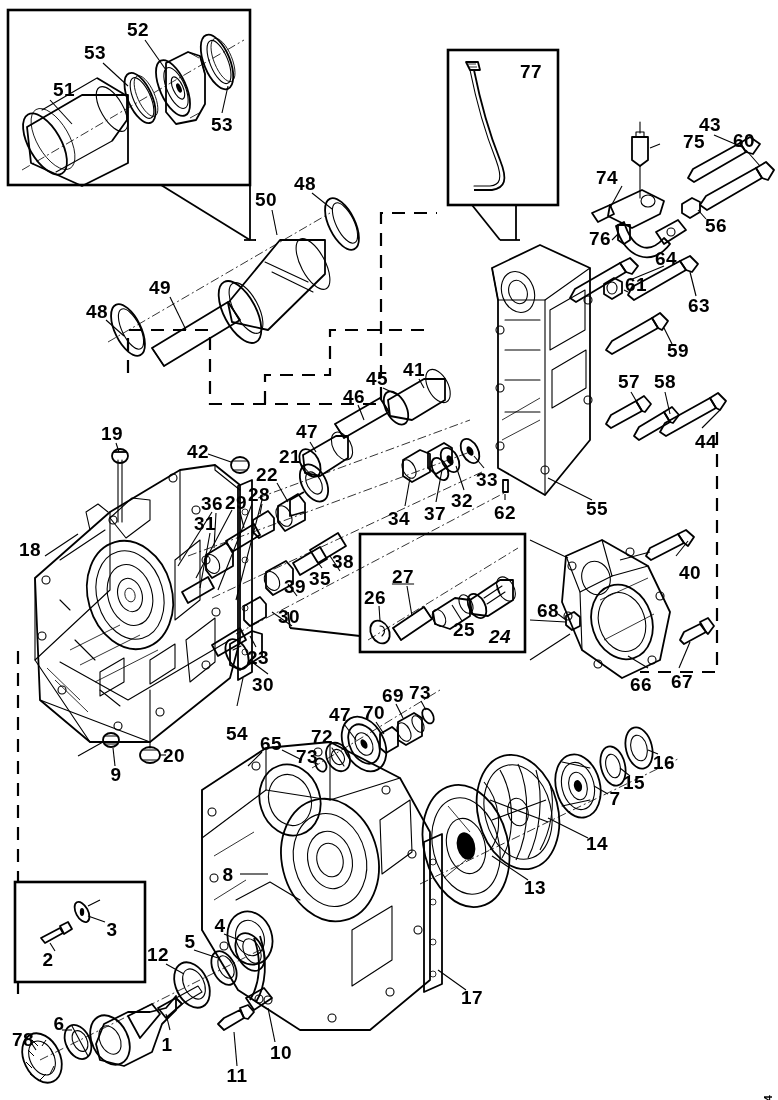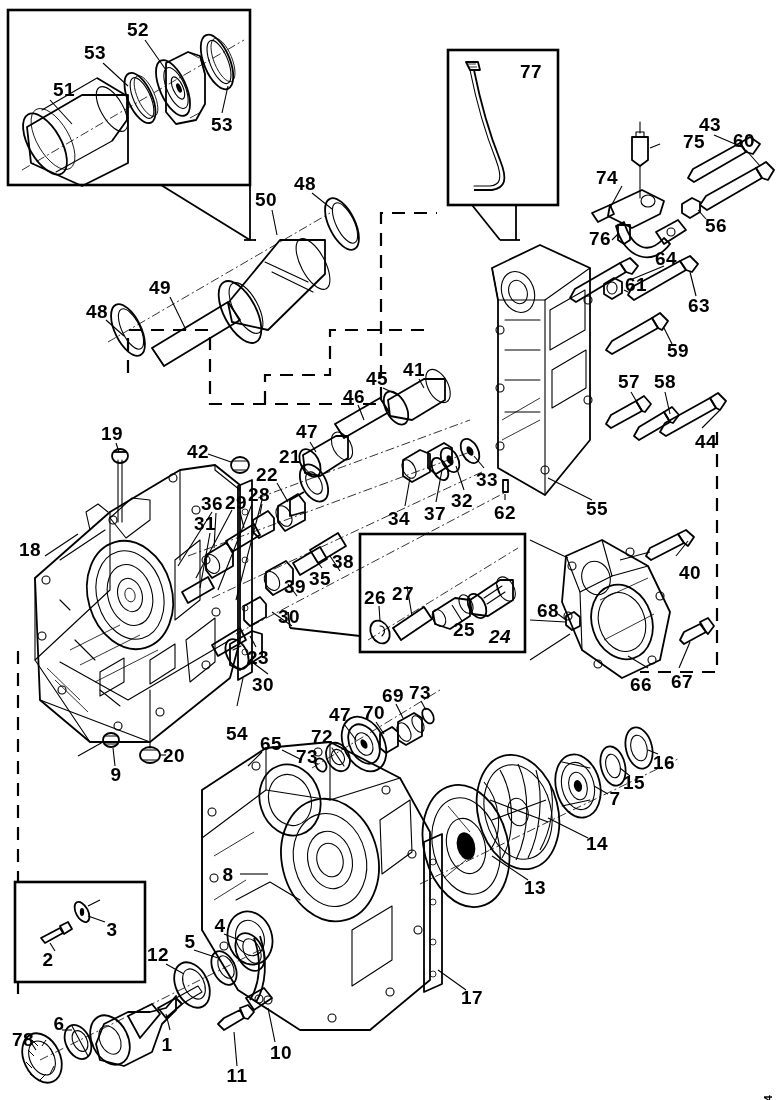--- a/index.html
+++ b/index.html
@@ -797,21 +797,21 @@
     <div class="lbl" style="left:472px;top:997px;">17</div>
     <div class="lbl" style="left:30px;top:549px;">18</div>
     <div class="lbl" style="left:112px;top:433px;">19</div>
     <div class="lbl" style="left:174px;top:755px;">20</div>
     <div class="lbl" style="left:290px;top:456px;">21</div>
     <div class="lbl" style="left:267px;top:474px;">22</div>
     <div class="lbl" style="left:258px;top:657px;">23</div>
     <div class="lbl" style="left:500px;top:636px;font-style:italic;">24</div>
     <div class="lbl" style="left:464px;top:629px;">25</div>
     <div class="lbl" style="left:375px;top:597px;">26</div>
-    <div class="lbl" style="left:403px;top:593px;">27</div>
+    <div class="lbl" style="left:403px;top:576px;text-decoration:underline;">27</div>
     <div class="lbl" style="left:259px;top:494px;">28</div>
     <div class="lbl" style="left:236px;top:502px;">29</div>
     <div class="lbl" style="left:289px;top:616px;">30</div>
     <div class="lbl" style="left:263px;top:684px;">30</div>
     <div class="lbl" style="left:205px;top:523px;">31</div>
     <div class="lbl" style="left:462px;top:500px;">32</div>
     <div class="lbl" style="left:487px;top:479px;">33</div>
     <div class="lbl" style="left:399px;top:518px;">34</div>
     <div class="lbl" style="left:320px;top:578px;">35</div>
     <div class="lbl" style="left:212px;top:503px;">36</div>

